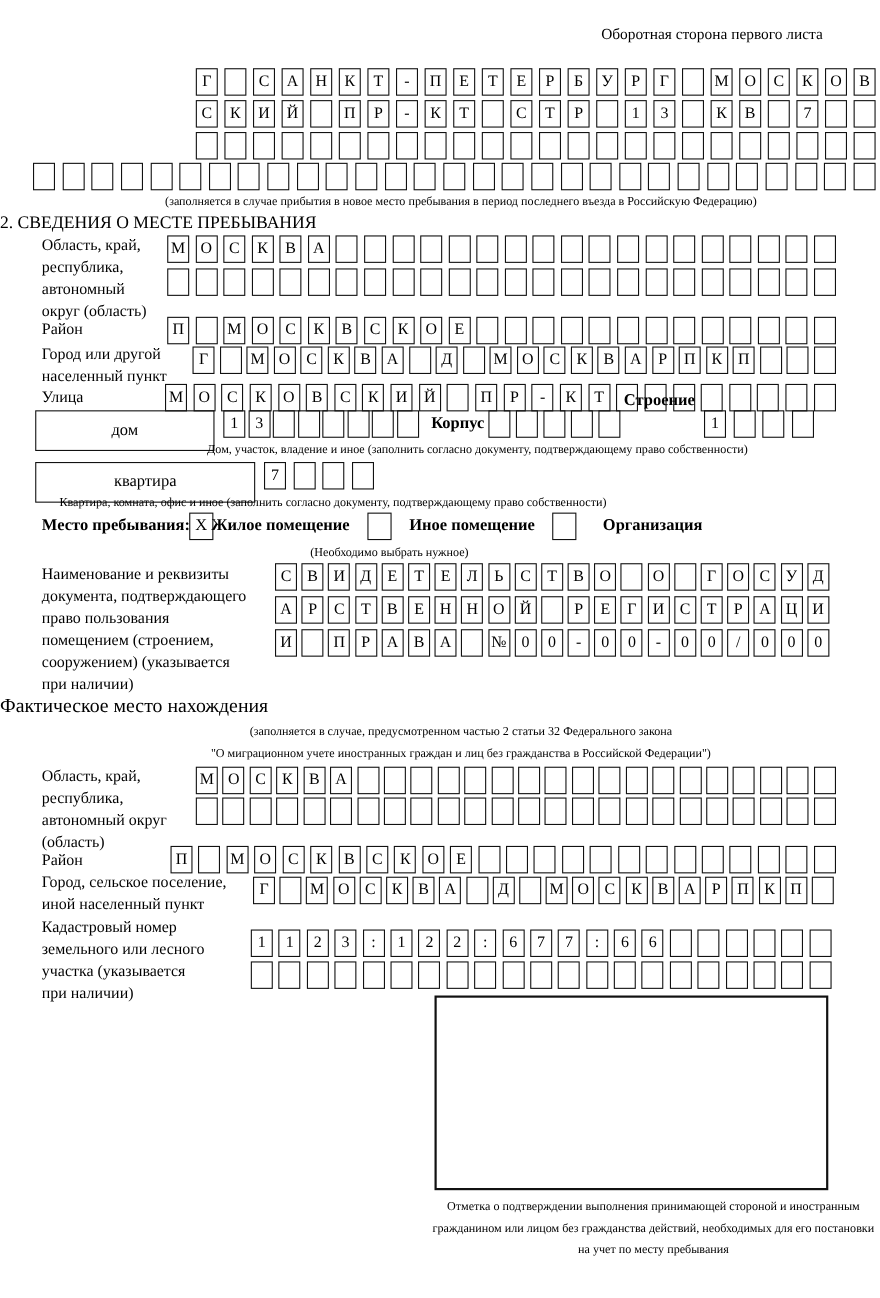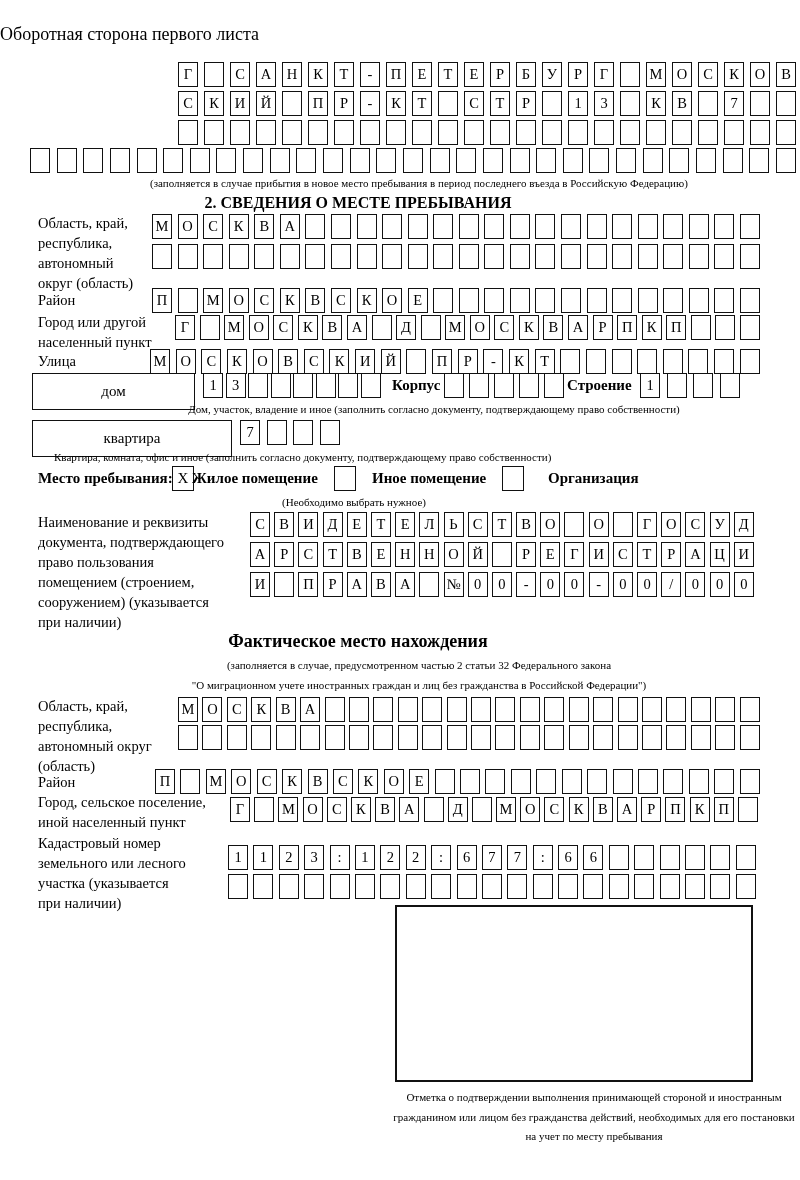--- a/index.html
+++ b/index.html
@@ -2,30 +2,30 @@
 <html><head>
 <meta charset="utf-8">
 <style>
   html,body{margin:0;padding:0;background:#fff;}
   #sheet{position:relative;width:800px;height:1180px;background:#fff;color:#000;
          font-family:"Liberation Serif",serif;overflow:hidden;}
   .lbl{position:absolute;font-size:14.5px;line-height:20px;white-space:pre-line;}
   .lbl-tall{line-height:29px;}
   .inline-lbl{position:absolute;font-size:15px;font-weight:bold;}
   .note{position:absolute;font-size:11px;text-align:center;line-height:19px;margin-left:19px;}
-  .title{position:absolute;font-weight:bold;font-size:16px;text-align:center;width:716px;left:0;}
+  .title{position:absolute;font-weight:normal;font-size:16px;text-align:left;width:716px;left:0;}
   .row{position:absolute;display:flex;justify-content:space-between;}
   .cell{flex:none;width:20px;height:25px;border:1.6px solid #111;box-sizing:border-box;
         display:flex;align-items:center;justify-content:center;font-size:14.5px;
         font-family:"Liberation Serif",serif;}
   .cb{position:absolute;width:22px;height:25px;border:1.6px solid #111;box-sizing:border-box;
       display:flex;align-items:center;justify-content:center;font-size:15px;}
   .widebox{position:absolute;height:37px;border:1.6px solid #111;box-sizing:border-box;
            display:flex;align-items:center;justify-content:center;font-size:15px;}
-  .header-note{position:absolute;top:24px;left:0;width:748px;text-align:left;font-size:18px;}
+  .header-note{position:absolute;top:24px;left:0;width:748px;text-align:right;font-size:14px;}
 
   .prev-label{left:30px;top:62px;width:150px;}
   .r-addr1{left:178px;top:62px;width:618px;}
   .r-addr2{left:178px;top:91px;width:618px;}
   .r-addr3{left:178px;top:120px;width:618px;}
   .r-addr4{left:30px;top:148px;width:766px;}
   .n-addr{left:0;top:174px;width:800px;}
   .t-sec2{top:194px;}
 
   .region-label{left:38px;top:213px;}
@@ -35,21 +35,21 @@
   .r-dist{left:152px;top:288px;width:608px;}
   .city-label{left:38px;top:312px;}
   .r-city{left:175px;top:315px;width:585px;}
   .street-label{left:38px;top:351px;}
   .r-street{left:150px;top:349px;width:610px;}
 
   .house-box{left:32px;top:373px;width:163px;}
   .r-house{left:203px;top:373px;width:178px;}
   .korpus-label{left:392px;top:377px;}
   .r-korpus{left:444px;top:373px;width:120px;}
-  .stroenie-label{left:567px;top:377px;}
+  .stroenie-label{left:567px;top:356px;}
   .r-stroenie{left:640px;top:373px;width:100px;}
   .n-house{left:35px;top:400px;width:760px;text-align:center;}
   .apt-box{left:32px;top:420px;width:200px;}
   .r-apt{left:240px;top:420px;width:100px;}
   .n-apt{left:35px;top:448px;width:760px;text-align:left;}
 
   .stay-label{left:38px;top:470px;}
   .cb1{left:172px;top:466px;}
   .o1{left:192px;top:470px;}
   .cb2{left:334px;top:466px;}

